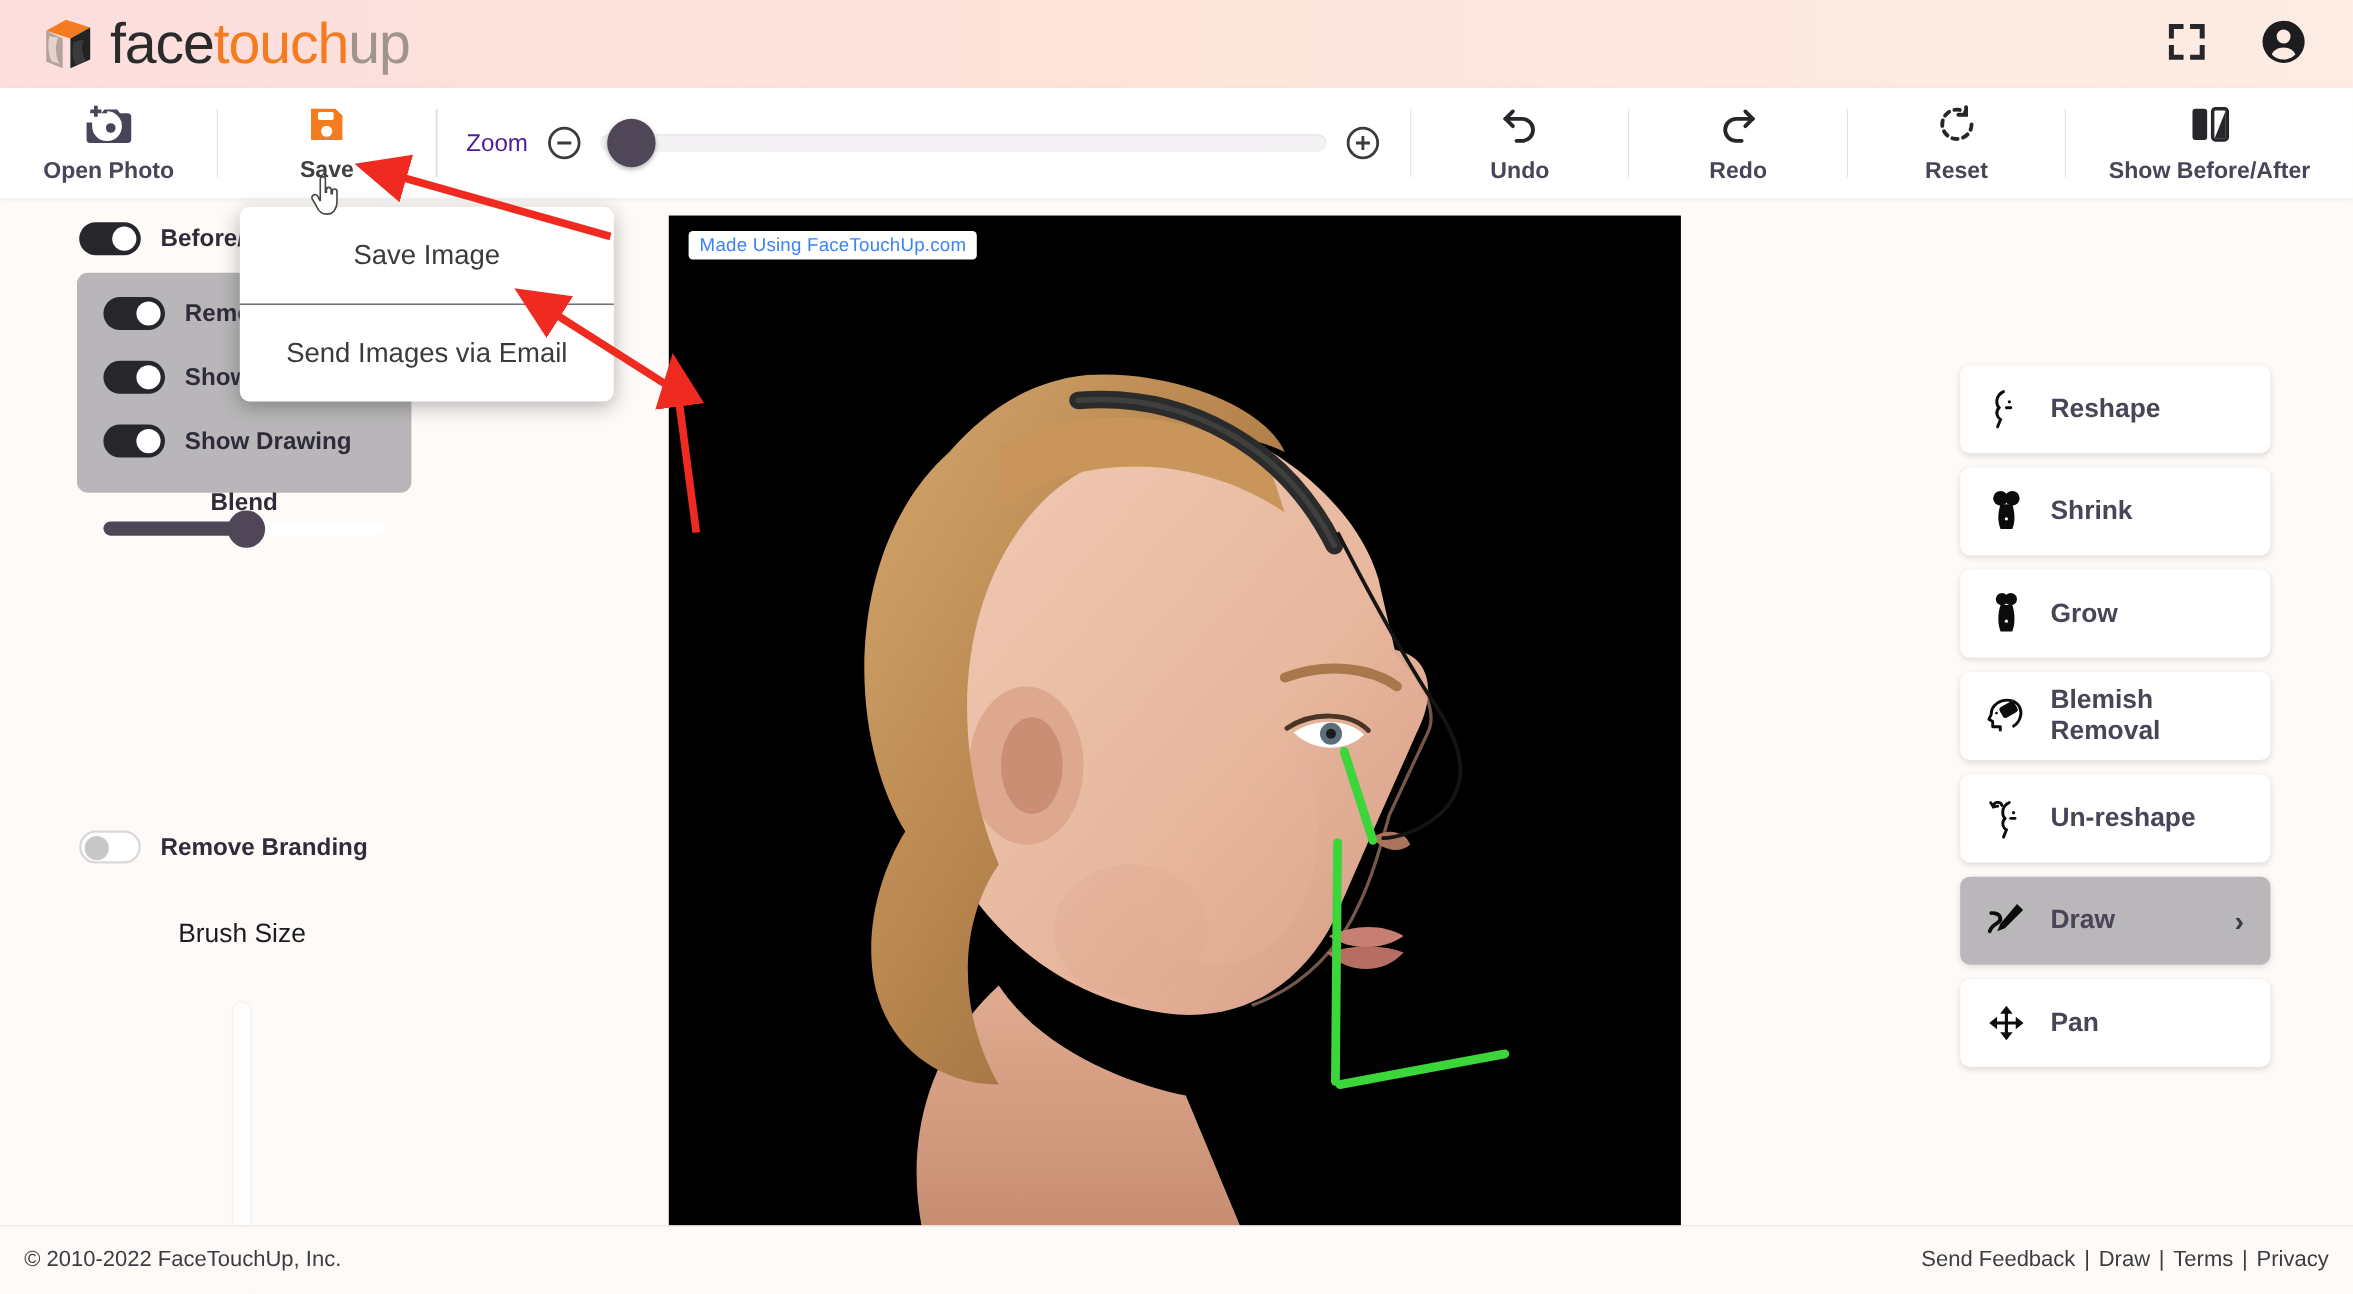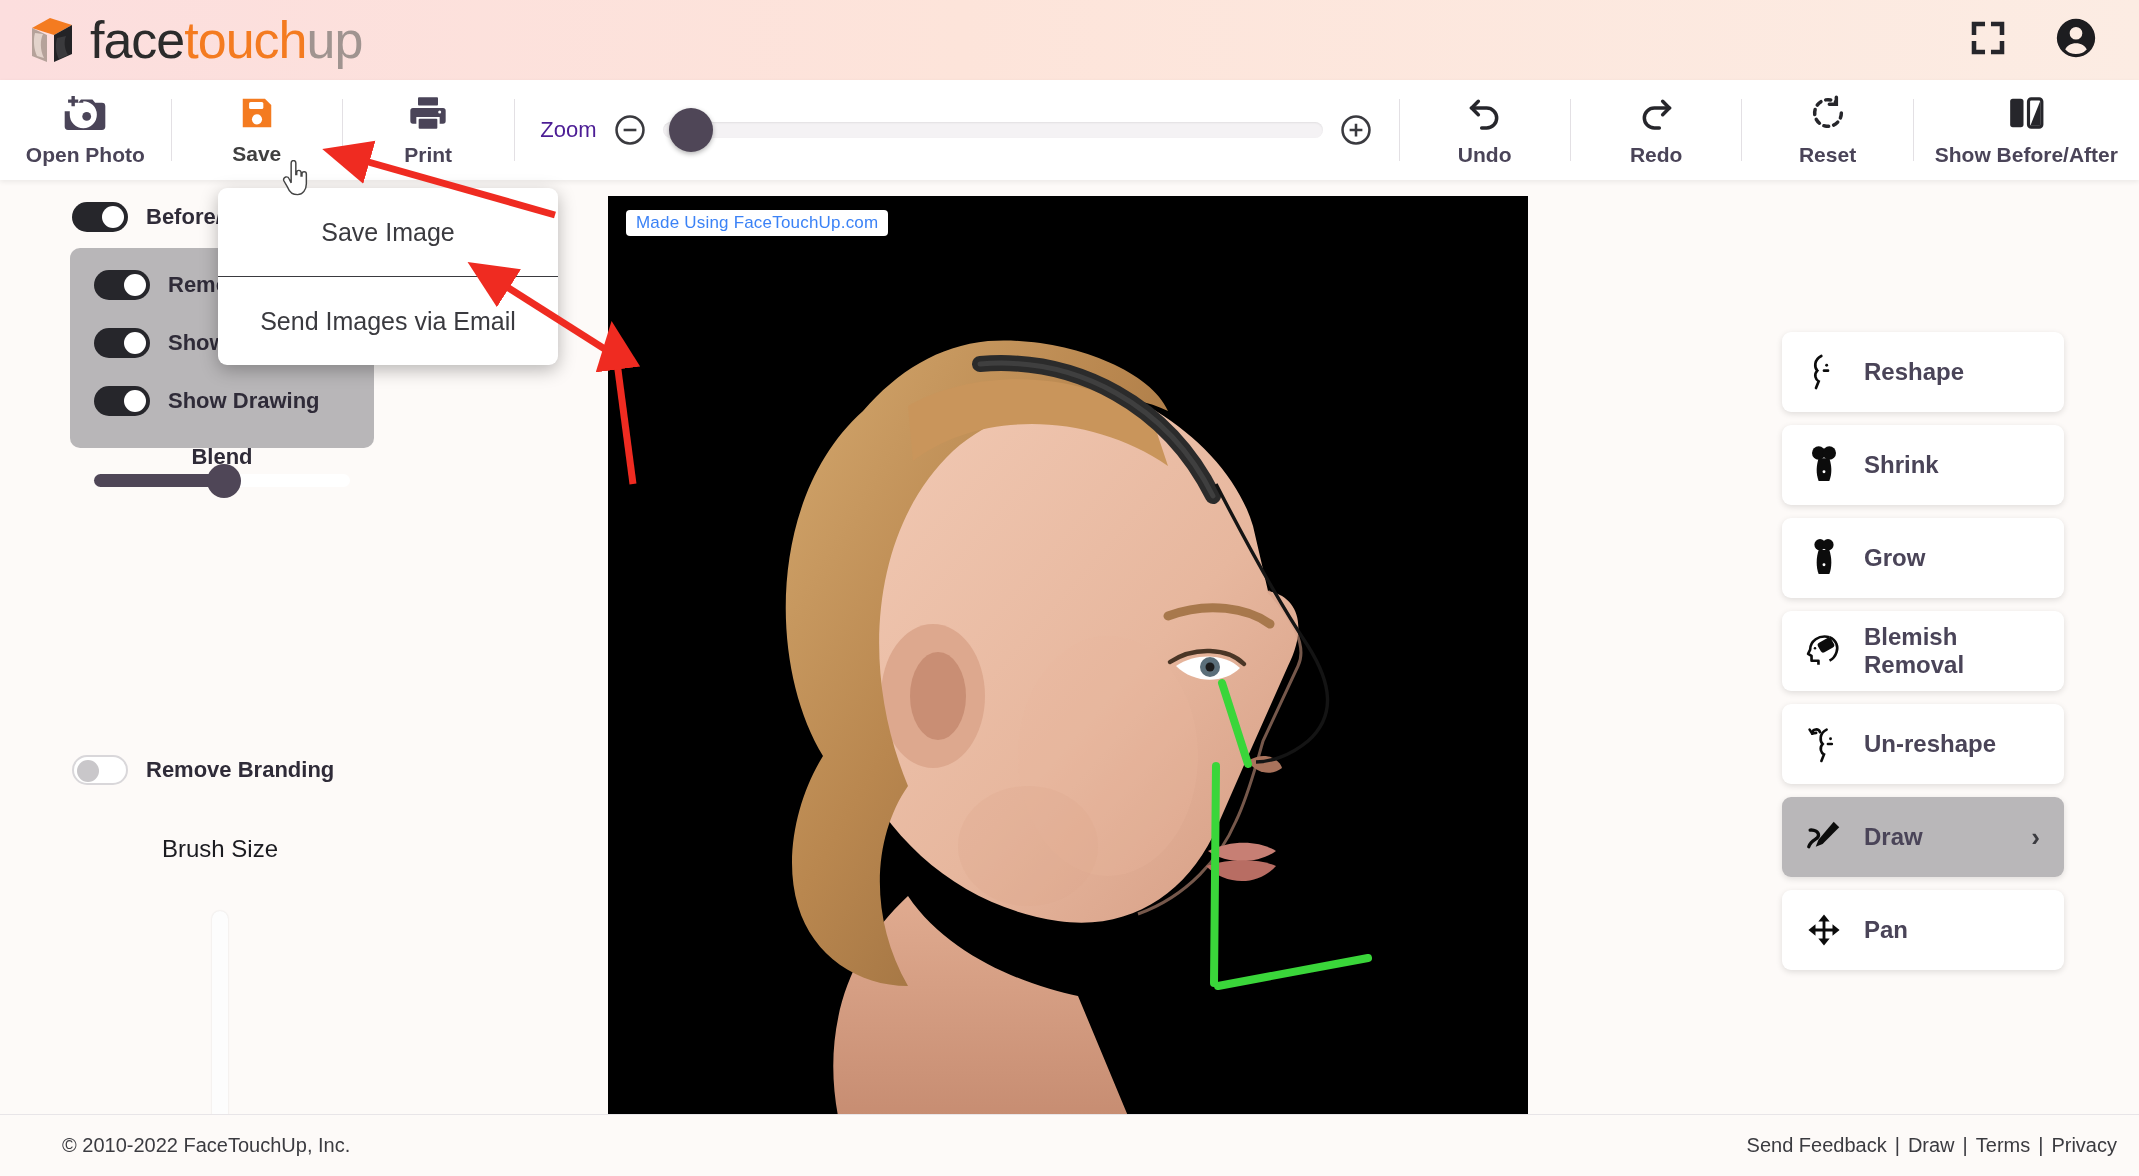--- a/index.html
+++ b/index.html
@@ -10,21 +10,21 @@
     overflow: hidden;
   }
   #app { position: relative; width: 2139px; height: 1176px; }
 
   
   .header {
     position: absolute; left: 0; top: 0; width: 2139px; height: 80px;
     background: linear-gradient(to right, #fcdede 0%, #fde4da 45%, #fcece3 100%);
     display: flex; align-items: center; justify-content: space-between;
   }
-  .logo-wrap { display: flex; align-items: center; padding-left: 24px; gap: 10px; }
+  .logo-wrap { display: flex; align-items: center; padding-left: 34px; gap: 10px; }
   .logo-mark { width: 56px; height: 56px; position: relative; }
   .logo-text { font-size: 52px; letter-spacing: -1px; font-weight: 400; line-height: 1; }
   .lt-face { color: #2b2b2b; }
   .lt-touch { color: #f47b20; }
   .lt-up { color: #a09490; }
   .header-icons { display: flex; align-items: center; gap: 44px; padding-right: 40px; }
 
   
   .toolbar {
     position: absolute; left: 0; top: 80px; width: 2139px; height: 100px;
@@ -120,21 +120,21 @@
   .tool-label { font-size: 24px; font-weight: bold; color: #4a4458; }
   .tool-chev { position: absolute; right: 24px; font-size: 26px; color: #3b3b40; font-weight: bold; }
   .tool-ico { width: 40px; height: 44px; flex: 0 0 auto; display:flex; align-items:center; justify-content:center; }
 
   
   .footer {
     position: absolute; left: 0; bottom: 0; width: 2139px; height: 62px;
     border-top: 1px solid #e8e5e8; background: #fdfaf8;
     display: flex; align-items: center; justify-content: space-between; padding: 0 22px;
   }
-  .copyright { font-size: 20px; color: #3b3b40; margin-left: 40px; }
+  .copyright { font-size: 20px; color: #3b3b40; }
   .footer-links { font-size: 20px; color: #3b3b40; display: flex; gap: 8px; }
   .footer-links a { color: #3b3b40; text-decoration: none; cursor: pointer; }
   .fl-sep { color: #3b3b40; }
 
   .arrows { position: absolute; left: 0; top: 0; width: 2139px; height: 1176px; pointer-events: none; z-index: 60; }
 </style>
 </head>
 <body>
 
 <div id="app">
@@ -186,31 +186,20 @@
       <span>
         <svg width="38" height="38" viewBox="0 0 24 24" fill="#f47b20">
           <path d="M3 3h14l4 4v14H3z"></path>
           <rect x="7" y="5" width="9" height="4.5" rx="1" fill="#fff"></rect>
           <circle cx="12" cy="16" r="3.2" fill="#fff"></circle>
         </svg>
       </span>
       <span class="tb-label">Save</span>
     </div>
     <div class="tb-sep"></div>
-    <div class="tb-btn">
-      <span>
-        <svg width="40" height="40" viewBox="0 0 24 24" fill="#4a4458">
-          <rect x="6" y="2.5" width="12" height="5" rx="0.6"></rect>
-          <path d="M3 9h18a1.6 1.6 0 011.6 1.6v6.2A1.6 1.6 0 0121 18.4h-2v-4H5v4H3a1.6 1.6 0 01-1.6-1.6v-6.2A1.6 1.6 0 013 9z"></path>
-          <circle cx="19" cy="11.4" r="0.9" fill="#fff"></circle>
-          <rect x="6.4" y="15.4" width="11.2" height="6" rx="0.6"></rect>
-        </svg>
-      </span>
-      <span class="tb-label">Print</span>
-    </div>
     <div class="tb-sep"></div>
 
     <div class="zoom-group">
       <span class="zoom-label">Zoom</span>
       <span class="circle-icon" style="cursor:pointer">
         <svg width="34" height="34" viewBox="0 0 24 24" fill="none" stroke="#3a3a3f" stroke-width="1.8">
           <circle cx="12" cy="12" r="9.5"></circle>
             <path d="M7.5 12h9"></path>
         </svg>
       </span>

